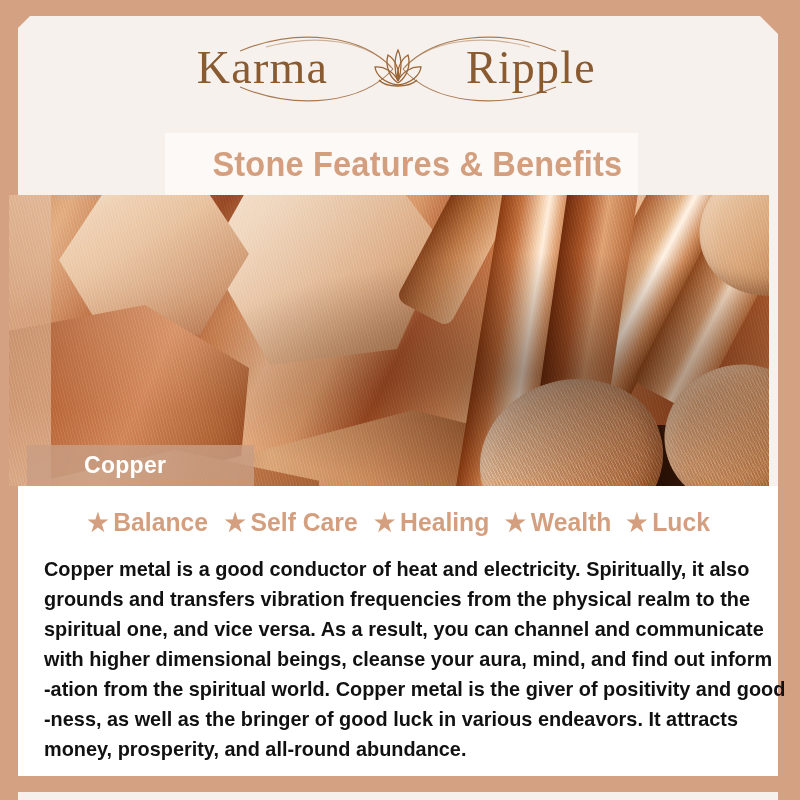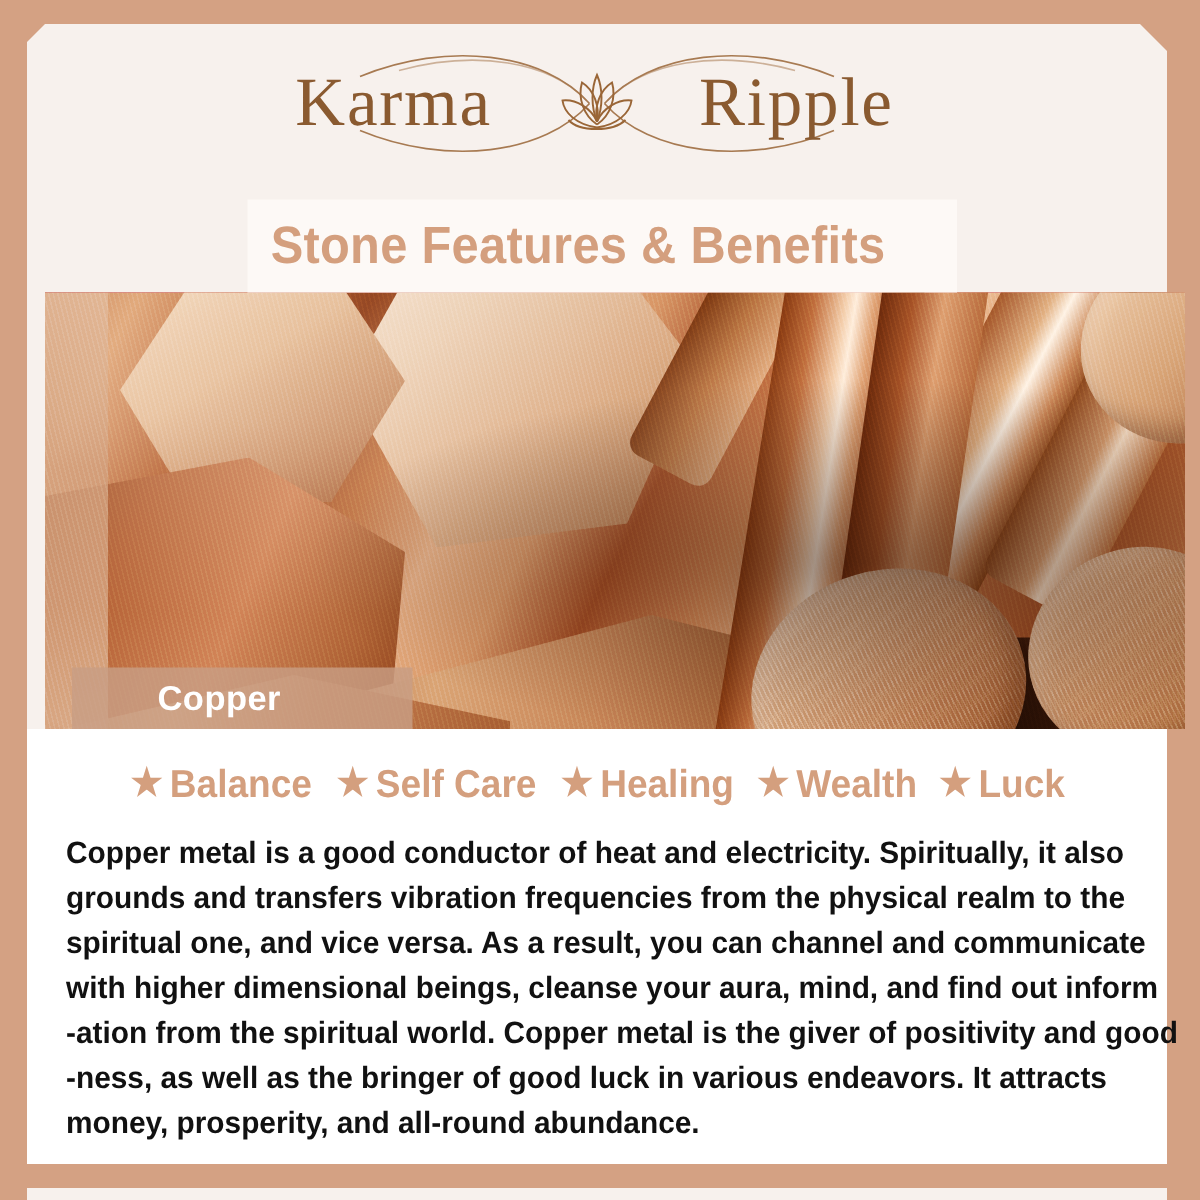--- a/index.html
+++ b/index.html
@@ -70,38 +70,38 @@
     font-size:46px;
     letter-spacing:1.2px;
   }
 
   
   #title-banner {
     position:absolute;
     left:165px; top:133px;
     width:473px; height:62px;
     background:#fdf9f6;
-    display:flex; align-items:center; justify-content:flex-start;
+    display:flex; align-items:center; justify-content:flex-end;
     z-index:6;
   }
   #title-text {
     font-family:"Liberation Sans Narrow","Liberation Sans", sans-serif;
     font-weight:bold;
     font-size:35px;
     color:#d49f7e;
     letter-spacing:0.2px;
     transform:scaleX(0.93);
     transform-origin:center;
     white-space:nowrap;
   }
 
   
   #hero {
     position:absolute;
-    left:30px; top:195px;
+    left:9px; top:195px;
     width:760px; height:291px;
     overflow:hidden;
     background:#b91c1c;
   }
   #hero-photo {
     position:absolute; inset:0;
     
     background:
       linear-gradient(118deg,
         #c98a5f 0%, #e0a87c 7%, #b45f2e 16%,

